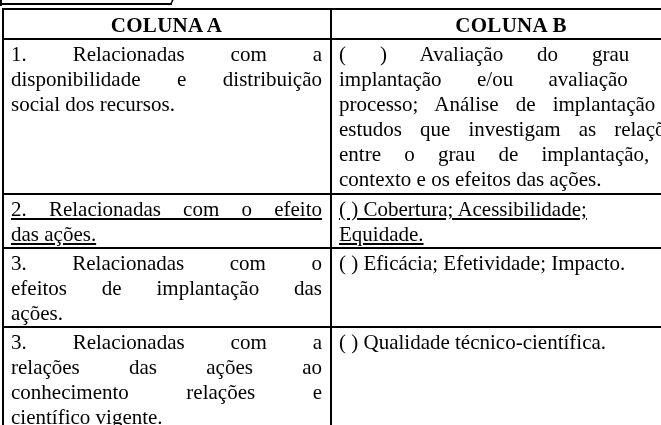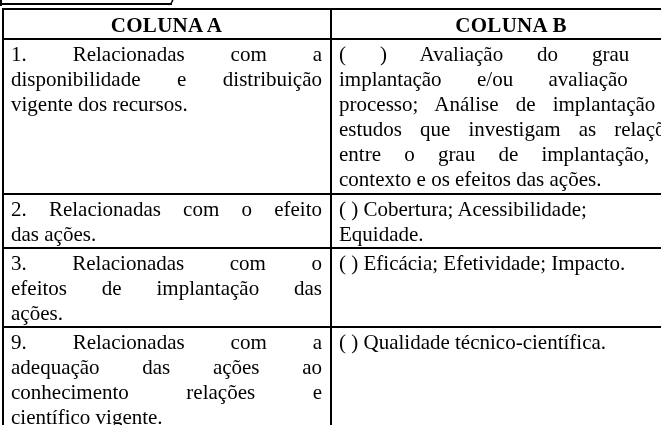--- a/index.html
+++ b/index.html
@@ -66,21 +66,21 @@
   th.header-cell {
     height: 26px;
     text-align: center;
     font-weight: bold;
     padding: 1px 0 0 0;
     line-height: 26px;
     letter-spacing: 0.3px;
   }
 
   tr.row-1 td { height: 151px; }
-  tr.row-2 td { height: 50px;  }
+  tr.row-2 td { height: 50px; text-decoration: underline;  }
   tr.row-3 td { height: 72px; font-family: Liberation Serif, serif;  }
   tr.row-4 td { height: 94px;  }
 
   
   .jl {
     line-height: 25px;
     height: 25px;
     overflow: hidden;
     text-align: left;
     white-space: nowrap;
@@ -112,21 +112,21 @@
     <tbody>
         <tr>
       <th class="header-cell col-a-header">COLUNA A</th>
       <th class="header-cell col-b-header">COLUNA B</th>
     </tr>
 
     <tr class="row-1">
       <td>
             <div class="jl j">1. Relacionadas com a</div>
             <div class="jl j">disponibilidade e distribuição</div>
-            <div class="jl">vigente dos recursos.</div>
+            <div class="jl">social dos recursos.</div>
           </td>
       <td>
             <div class="jl j">( ) Avaliação do grau de</div>
             <div class="jl j">implantação e/ou avaliação de</div>
             <div class="jl j">processo; Análise de implantação –</div>
             <div class="jl j">estudos que investigam as relações</div>
             <div class="jl j">entre o grau de implantação, o</div>
             <div class="jl">contexto e os efeitos das ações.</div>
           </td>
     </tr>
@@ -148,22 +148,22 @@
             <div class="jl j">efeitos de implantação das</div>
             <div class="jl">ações.</div>
           </td>
       <td>
             <div class="jl">( ) Eficácia; Efetividade; Impacto.</div>
           </td>
     </tr>
 
     <tr class="row-4 last-row">
       <td>
-            <div class="jl j">9. Relacionadas com a</div>
-            <div class="jl j">adequação das ações ao</div>
+            <div class="jl j">3. Relacionadas com a</div>
+            <div class="jl j">relações das ações ao</div>
             <div class="jl j">conhecimento relações e</div>
             <div class="jl">científico vigente.</div>
           </td>
       <td>
             <div class="jl">( ) Qualidade técnico-científica.</div>
           </td>
     </tr>
   </tbody>
     </table>
 

